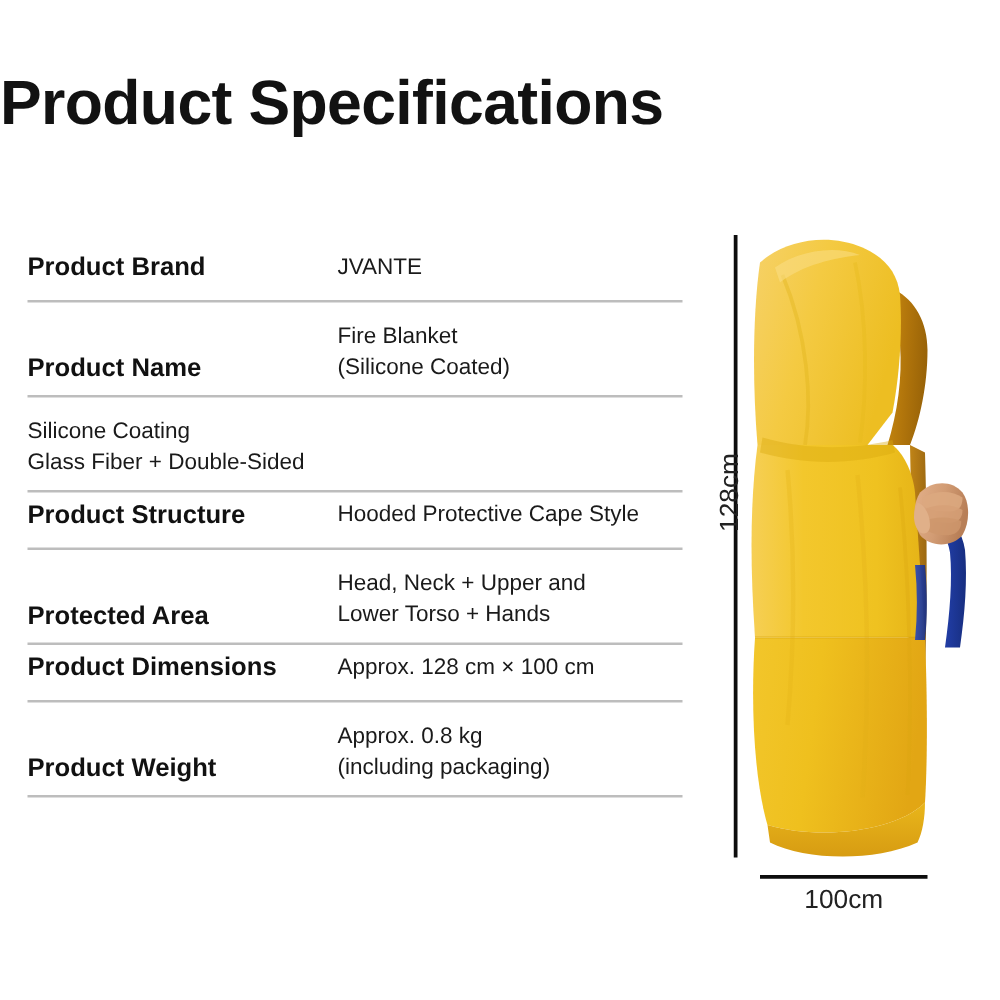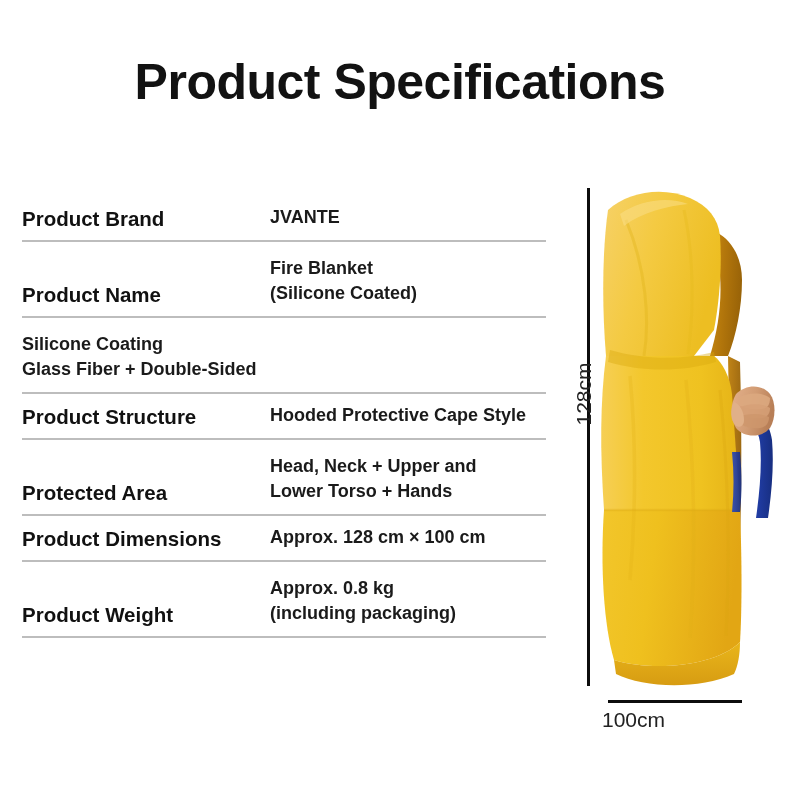--- a/index.html
+++ b/index.html
@@ -15,21 +15,20 @@
     overflow: hidden;
     position: relative;
   }
 
   
   .page-title {
     position: absolute;
     top: 55px;
     left: 0;
     width: 800px;
-    text-align: center;
     font-size: 50px;
     font-weight: bold;
     letter-spacing: -0.5px;
     color: #121212;
     line-height: 1.1;
     font-family: "Liberation Sans", sans-serif;
   }
 
   
   .spec-table {
@@ -38,21 +37,21 @@
     top: 196px;
     width: 524px;
   }
   .spec-row {
     display: flex;
     align-items: flex-end;
     border-bottom: 2px solid #bdbdbd;
     box-sizing: border-box;
   }
   .spec-row.tall   { height: 76px; }
-  .spec-row.short  { height: 46px; }
+  .spec-row.short  { height: 46px; align-items: center; }
 
   .spec-label {
     width: 248px;
     flex: 0 0 248px;
     font-size: 20.5px;
     font-weight: bold;
     color: #111111;
     line-height: 1.15;
     padding-bottom: 9px;
     box-sizing: border-box;
@@ -60,21 +59,21 @@
   }
   .spec-value {
     flex: 1 1 auto;
     font-size: 18px;
     font-weight: normal;
     color: #1a1a1a;
     line-height: 1.42;
     padding-bottom: 9px;
     box-sizing: border-box;
   }
-  .spec-value .vline { display: block; font-weight: bold; }
+  .spec-value .vline { display: block; }
   .spec-value.center { text-align: left; padding-right: 12px; }
 
   
   .photo-area {
     position: absolute;
     left: 560px;
     top: 150px;
     width: 240px;
     height: 600px;
   }
@@ -108,21 +107,21 @@
     top: 550px;
     width: 134px;
     height: 3px;
     background: #0d0d0d;
   }
   .hlabel {
     position: absolute;
     left: 42px;
     top: 558px;
     width: 146px;
-    text-align: left;
+    text-align: center;
     font-size: 21px;
     color: #222222;
     white-space: nowrap;
   }
 
   
   .blanket {
     position: absolute;
     left: 30px;
     top: 30px;

